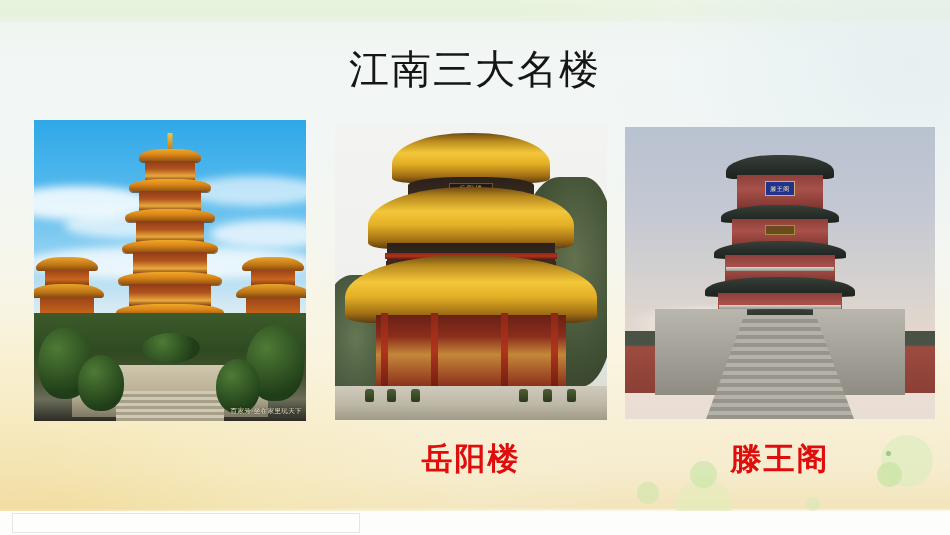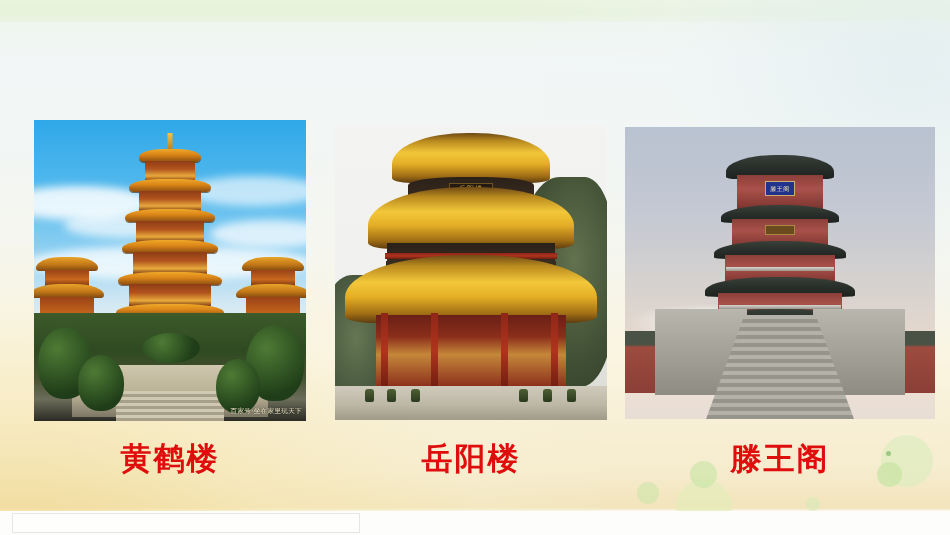--- a/index.html
+++ b/index.html
@@ -252,20 +252,21 @@
   <div class="warm-wash"></div>
 
   <div class="bubble" style="left:676px;top:479px;width:56px;height:56px;background:rgba(226,238,186,0.62);"></div>
   <div class="bubble" style="left:690px;top:461px;width:27px;height:27px;background:rgba(205,230,170,0.72);"></div>
   <div class="bubble" style="left:637px;top:482px;width:22px;height:22px;background:rgba(205,230,170,0.6);"></div>
   <div class="bubble" style="left:881px;top:435px;width:52px;height:52px;background:rgba(219,236,190,0.65);"></div>
   <div class="bubble" style="left:877px;top:462px;width:25px;height:25px;background:rgba(200,228,166,0.75);"></div>
   <div class="bubble" style="left:886px;top:451px;width:5px;height:5px;background:rgba(150,190,120,0.85);"></div>
   <div class="bubble" style="left:806px;top:497px;width:14px;height:14px;background:rgba(214,234,184,0.55);"></div>
 
+  <div class="title">江南三大名楼</div>
 
   <div class="photo" id="photo1">
     <div class="p1-sky"></div>
     <div class="cloud" style="left:-30px;top:66px;width:150px;height:34px;"></div>
     <div class="cloud" style="left:30px;top:92px;width:120px;height:26px;opacity:.8;"></div>
     <div class="cloud" style="left:150px;top:56px;width:140px;height:30px;opacity:.75;"></div>
     <div class="cloud" style="left:176px;top:100px;width:120px;height:28px;opacity:.85;"></div>
     <div class="cloud" style="left:-10px;top:126px;width:290px;height:34px;opacity:.9;"></div>
 
     <div class="tower1">
@@ -300,21 +301,20 @@
     <div class="p1-ground"></div>
     <div class="p1-plaza"></div>
     <div class="p1-stairs"></div>
     <div class="tree" style="left:4px;bottom:22px;width:54px;height:72px;"></div>
     <div class="tree" style="left:44px;bottom:10px;width:46px;height:56px;"></div>
     <div class="tree" style="right:2px;bottom:20px;width:58px;height:76px;"></div>
     <div class="tree" style="right:46px;bottom:8px;width:44px;height:54px;"></div>
     <div class="tree" style="left:108px;bottom:58px;width:58px;height:30px;border-radius:50%;"></div>
     <div class="watermark">百家号·坐在家里玩天下</div>
   </div>
-  <div class="caption" style="left:34px;top:439px;width:272px;">黄鹤楼</div>
 
   <div class="photo" id="photo2">
     <div class="p2-bg"></div>
     <div class="p2-trees-r"></div>
     <div class="p2-trees-l"></div>
 
     <div class="yy-roof" style="top:8px;width:158px;height:50px;"></div>
     <div class="yy-dark" style="top:52px;width:126px;height:28px;border-radius:40% 40% 0 0 / 30% 30% 0 0;"></div>
     <div class="yy-plaque" style="top:58px;">岳阳楼</div>
     <div class="yy-red" style="left:50%;transform:translateX(-50%);top:80px;width:92px;height:20px;"></div>

